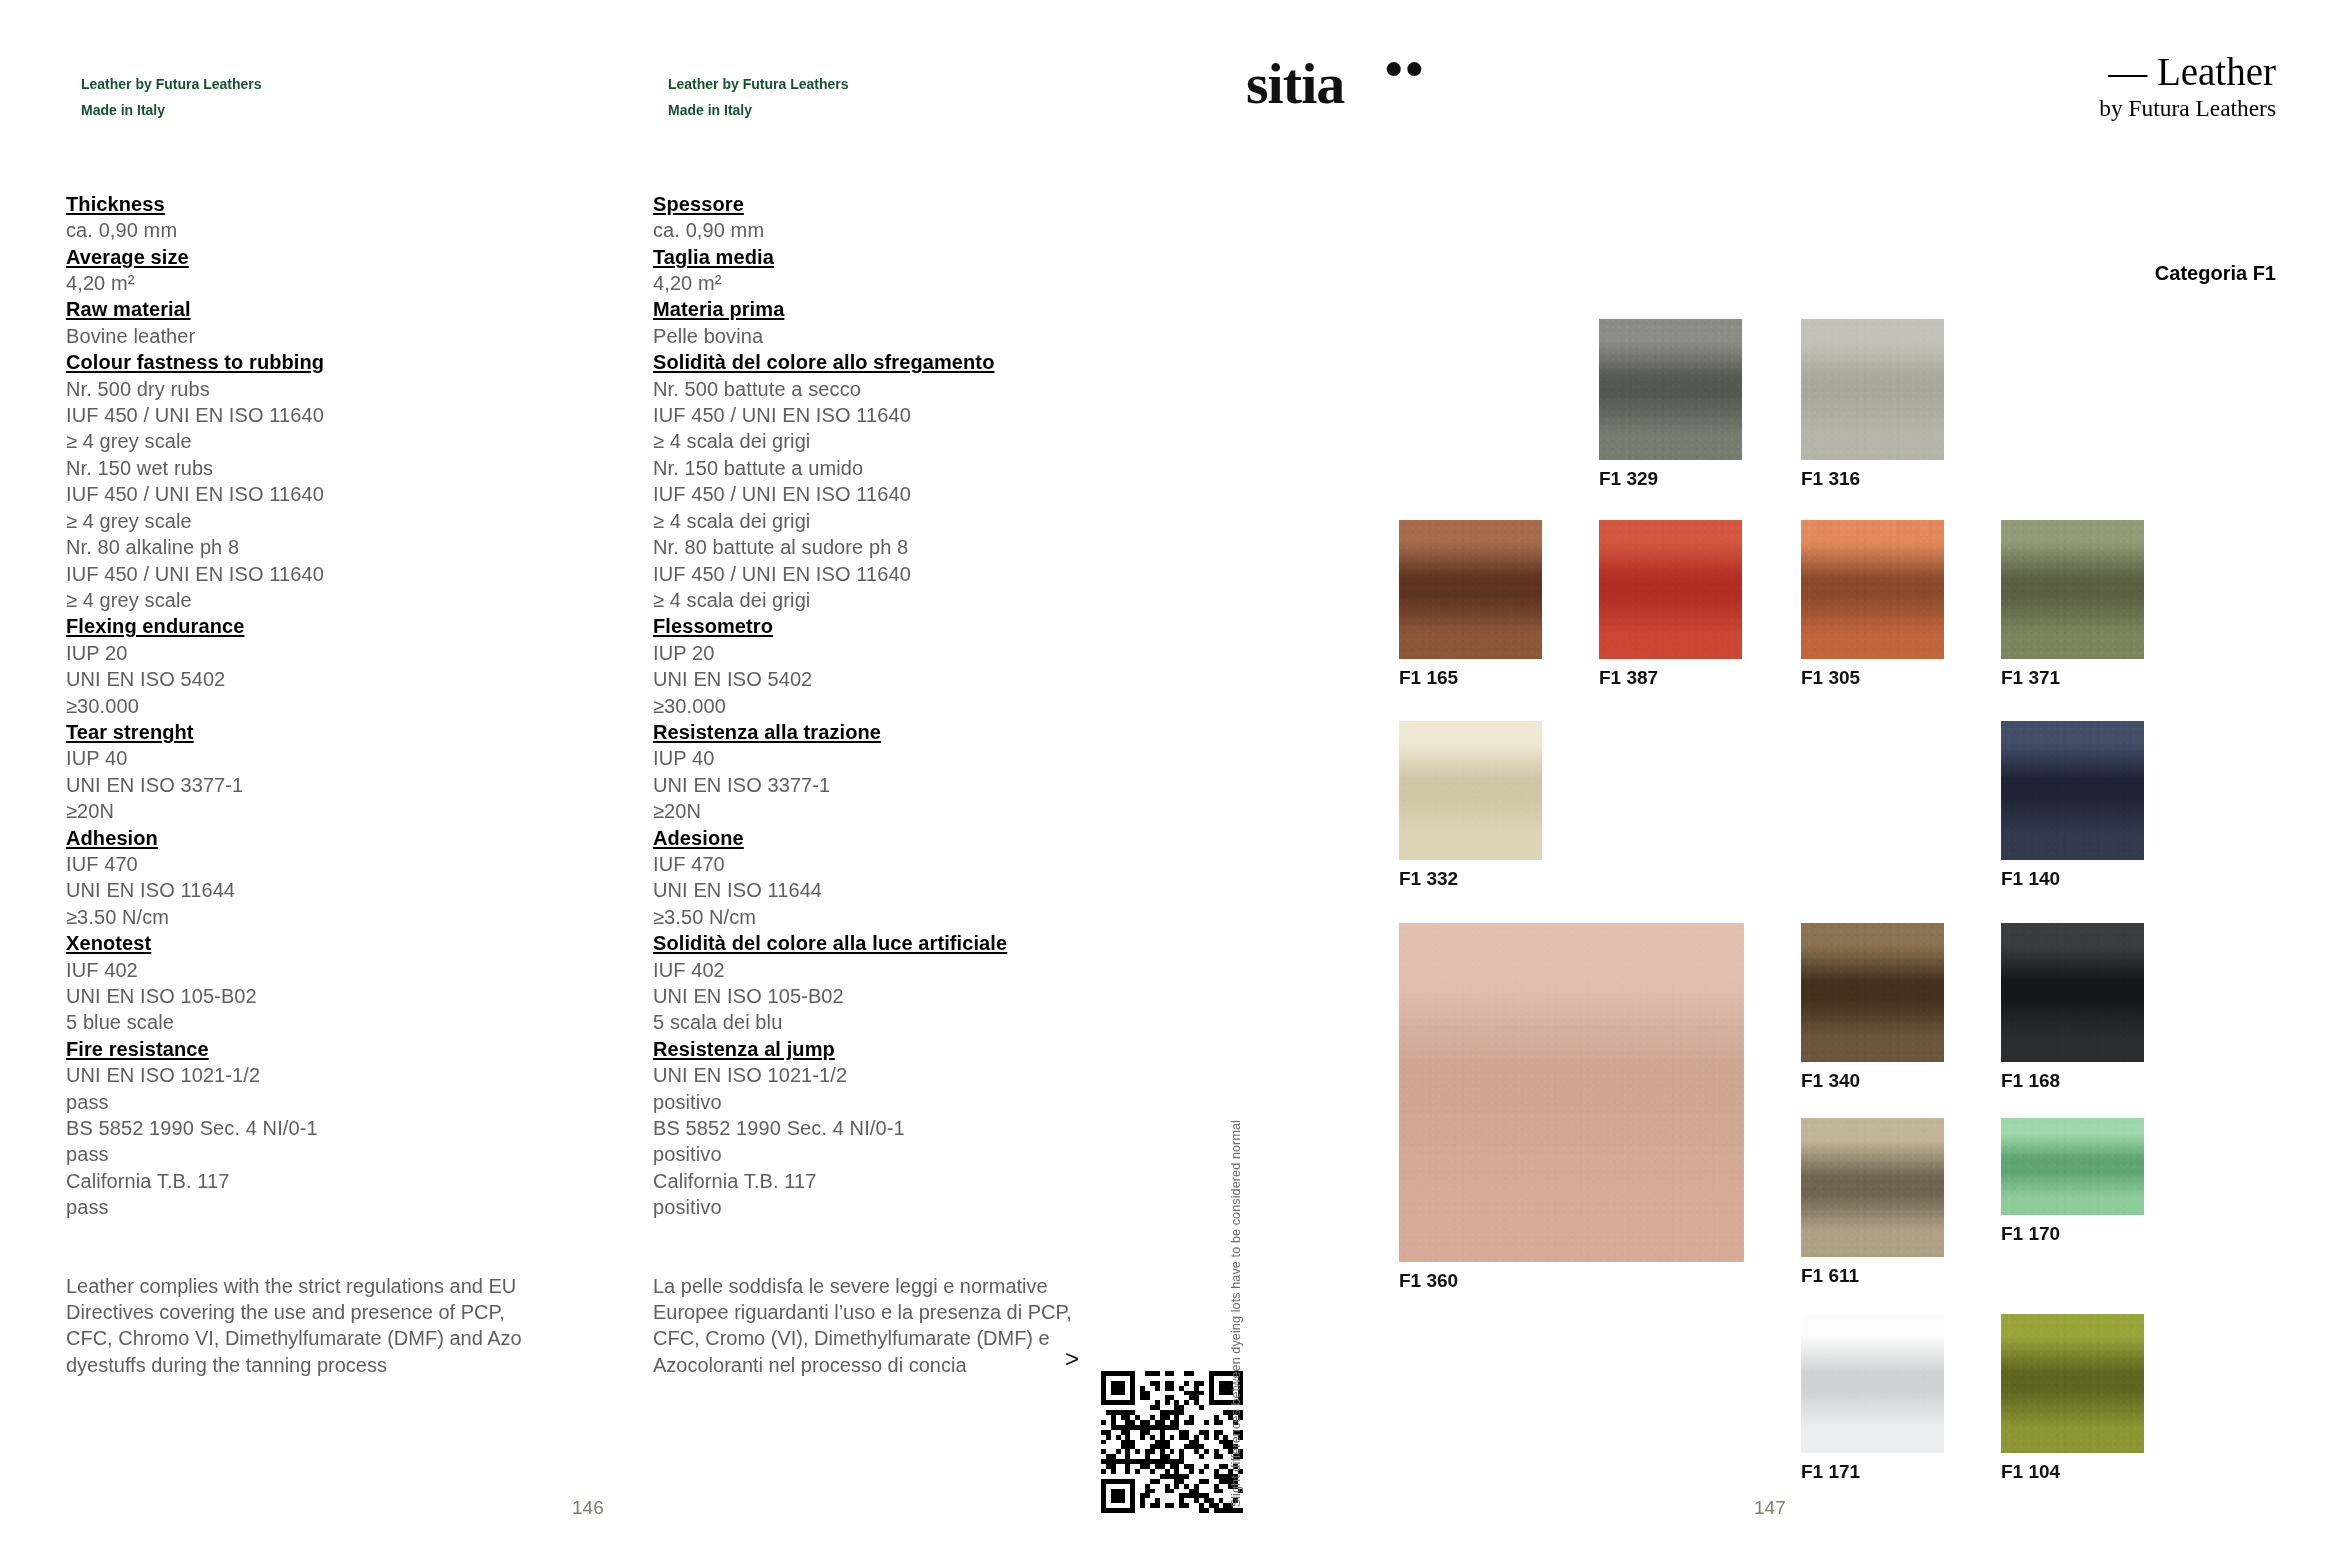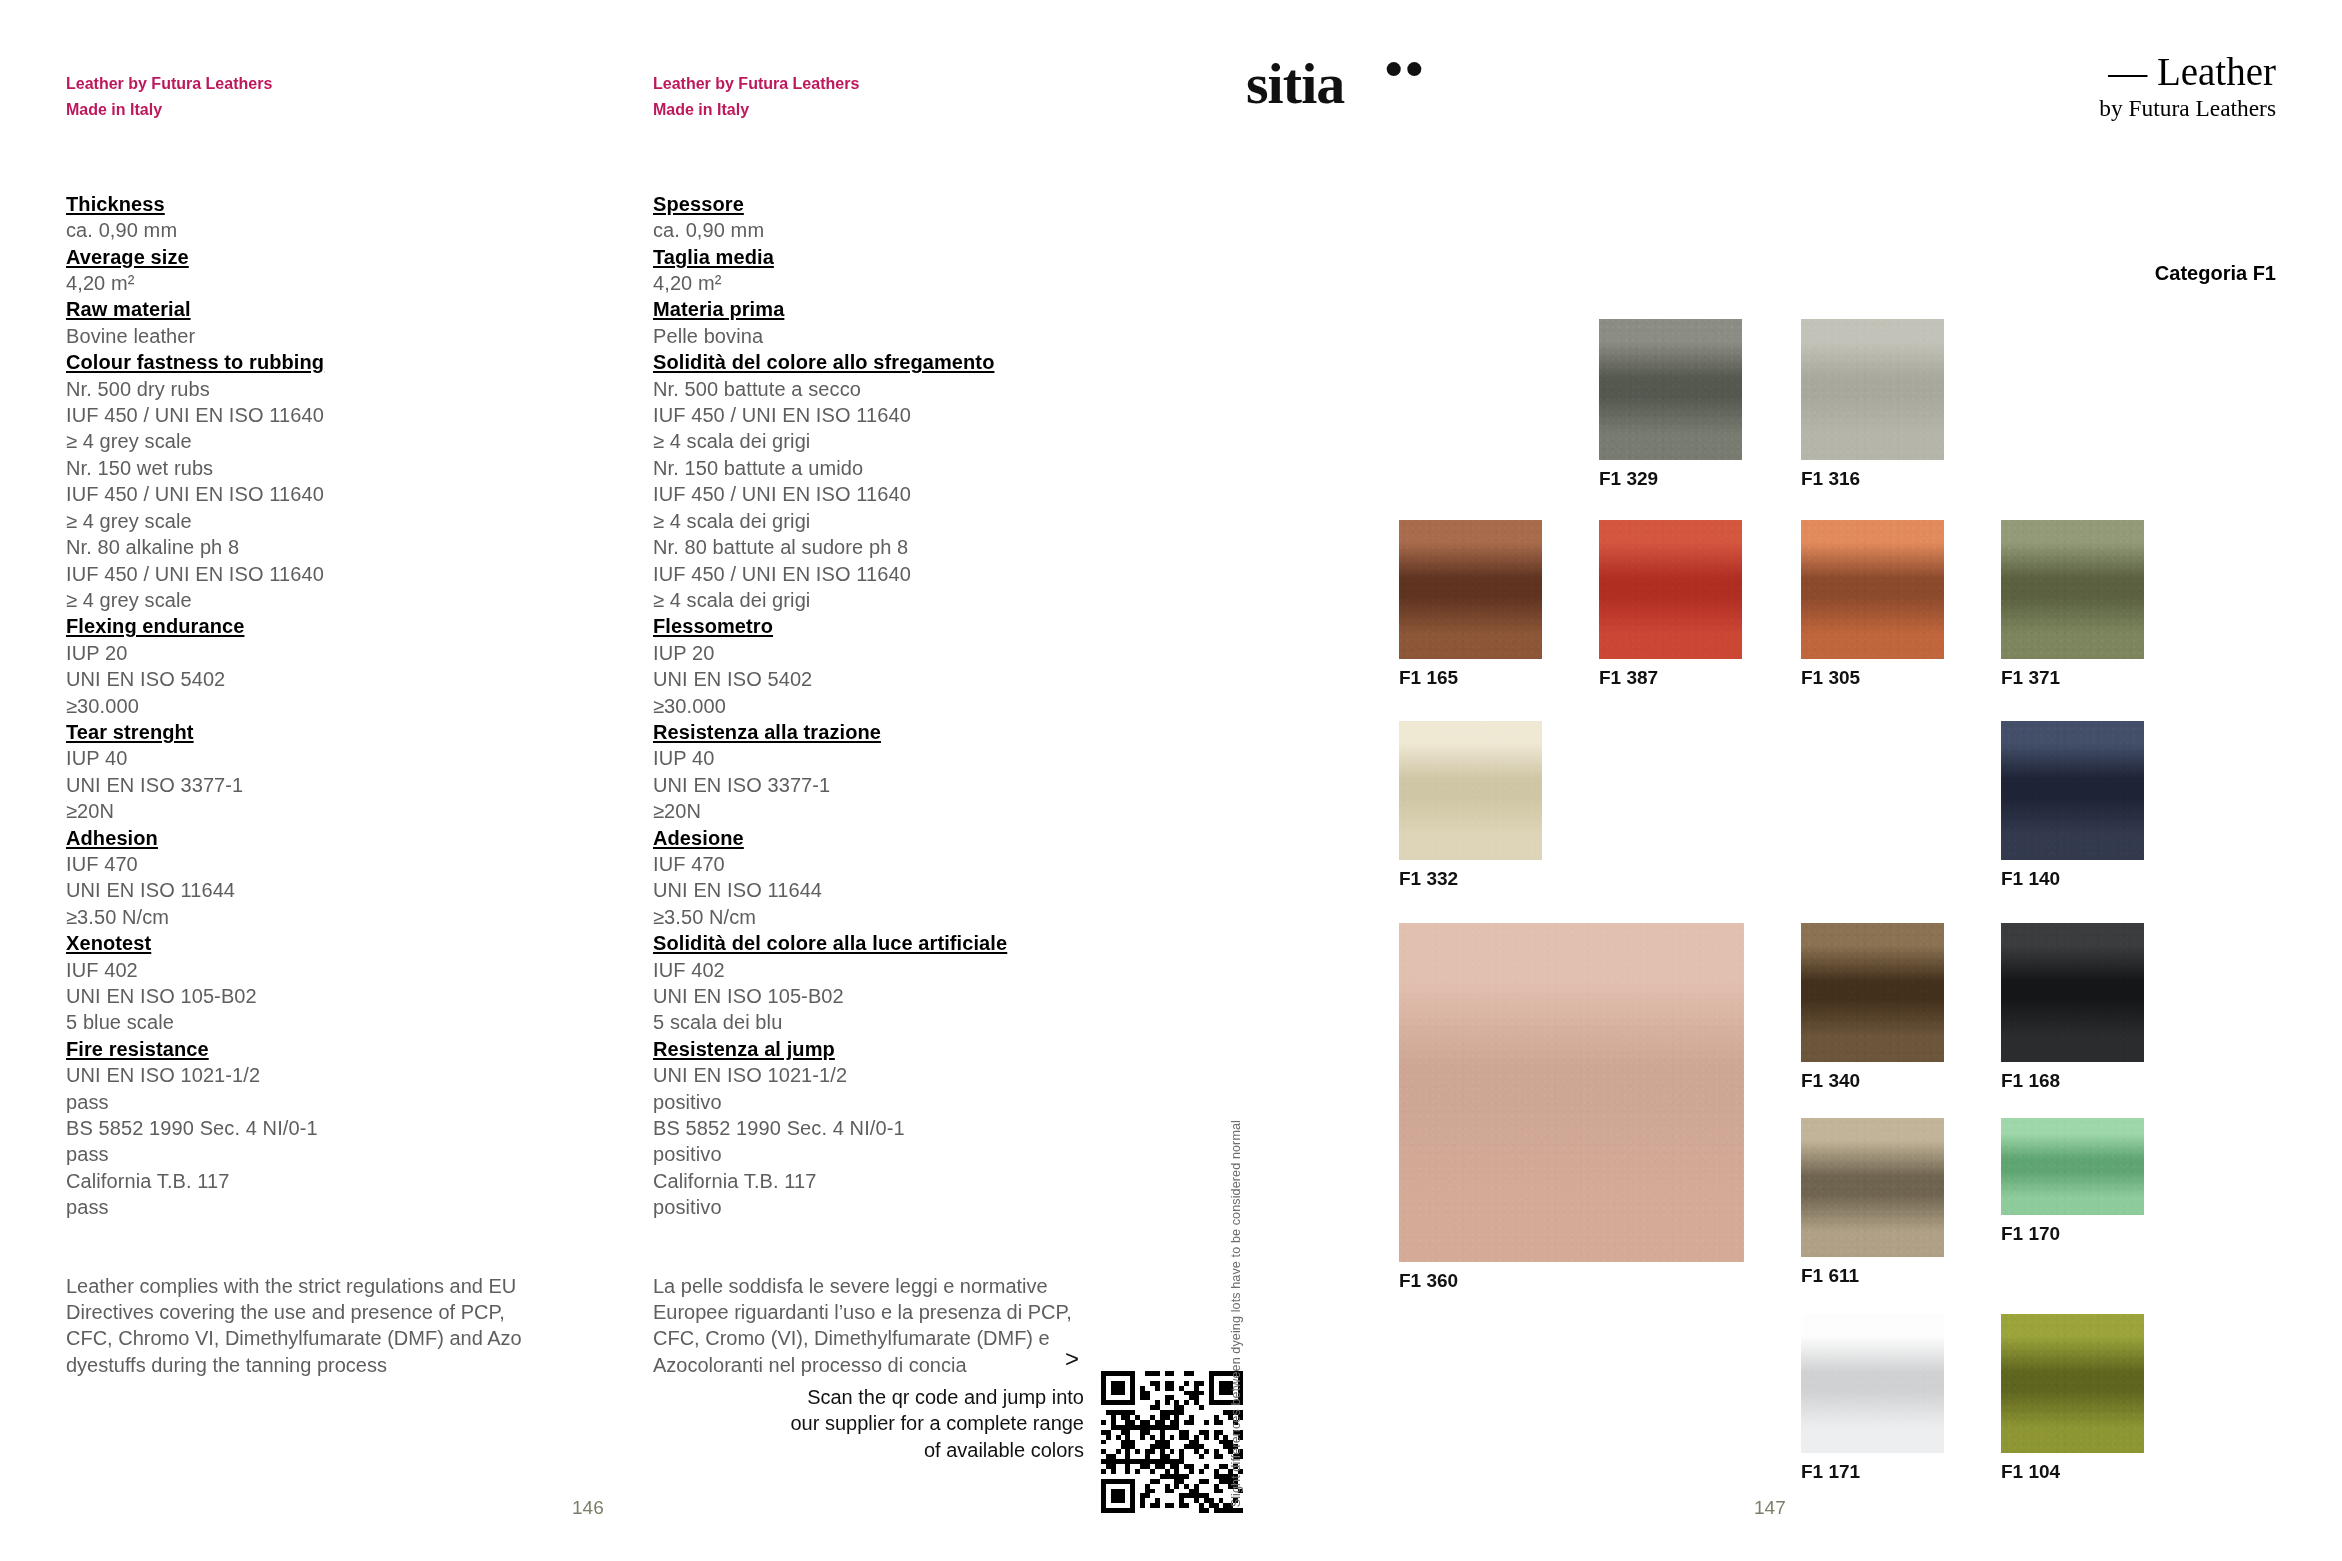--- a/index.html
+++ b/index.html
@@ -11,21 +11,21 @@
   #page { position: relative; width: 2342px; height: 1562px; overflow: hidden; background:#fff; }
 
   
   .spec-line { font-size: 20px; line-height: 26.4px; color: #5e5e5e; white-space: nowrap; letter-spacing: 0.1px; }
   .spec-head { font-size: 20px; line-height: 26.4px; color: #000; font-weight: bold;
                text-decoration: underline; text-underline-offset: 1.9px; white-space: nowrap; letter-spacing: 0.1px; }
   .para { font-size: 20px; line-height: 26.4px; color: #5e5e5e; }
   .para div { white-space: nowrap; }
 
   
-  .col-title { font-size: 16px; line-height: 26.4px; color: #be185d; font-weight: bold; white-space: nowrap; }
+  .col-title { font-size: 14px; line-height: 26.4px; color: #14532d; font-weight: bold; white-space: nowrap; margin-left: 15px; }
 
   
   .col-en { position: absolute; left: 66px; top: 71px; width: 562px; }
   .col-it { position: absolute; left: 653px; top: 71px; width: 581px; }
   .spec-block { margin-top: 67px; }
   .compliance { margin-top: 52px; }
 
   
   .qr-wrap { position: absolute; left: 653px; top: 1360px; width: 590px; height: 159px; }
   .qr-arrow { position: absolute; right: 164px; top: -13px; font-size: 24px; color:#111; line-height:1; font-weight:400; }
@@ -167,25 +167,20 @@
     <div class="para compliance">
         <div>La pelle soddisfa le severe leggi e normative</div>
         <div>Europee riguardanti l’uso e la presenza di PCP,</div>
         <div>CFC, Cromo (VI), Dimethylfumarate (DMF) e</div>
         <div>Azocoloranti nel processo di concia</div>
       </div>
   </div>
 
   <div class="qr-wrap">
     <div class="qr-arrow">&gt;</div>
-    <div class="qr-caption">
-        <div>Scan the qr code and jump into</div>
-        <div>our supplier for a complete range</div>
-        <div>of available colors</div>
-      </div>
     <div class="qr-code">
       <svg viewBox="0 0 29 29" width="142" height="142" shape-rendering="crispEdges" aria-hidden="true">
         <rect width="29" height="29" fill="#ffffff"></rect>
         <g fill="#000000" id="qr-cells">
             <rect x="0" y="0" width="1" height="1"></rect>
             <rect x="1" y="0" width="1" height="1"></rect>
             <rect x="2" y="0" width="1" height="1"></rect>
             <rect x="3" y="0" width="1" height="1"></rect>
             <rect x="4" y="0" width="1" height="1"></rect>
             <rect x="5" y="0" width="1" height="1"></rect>

